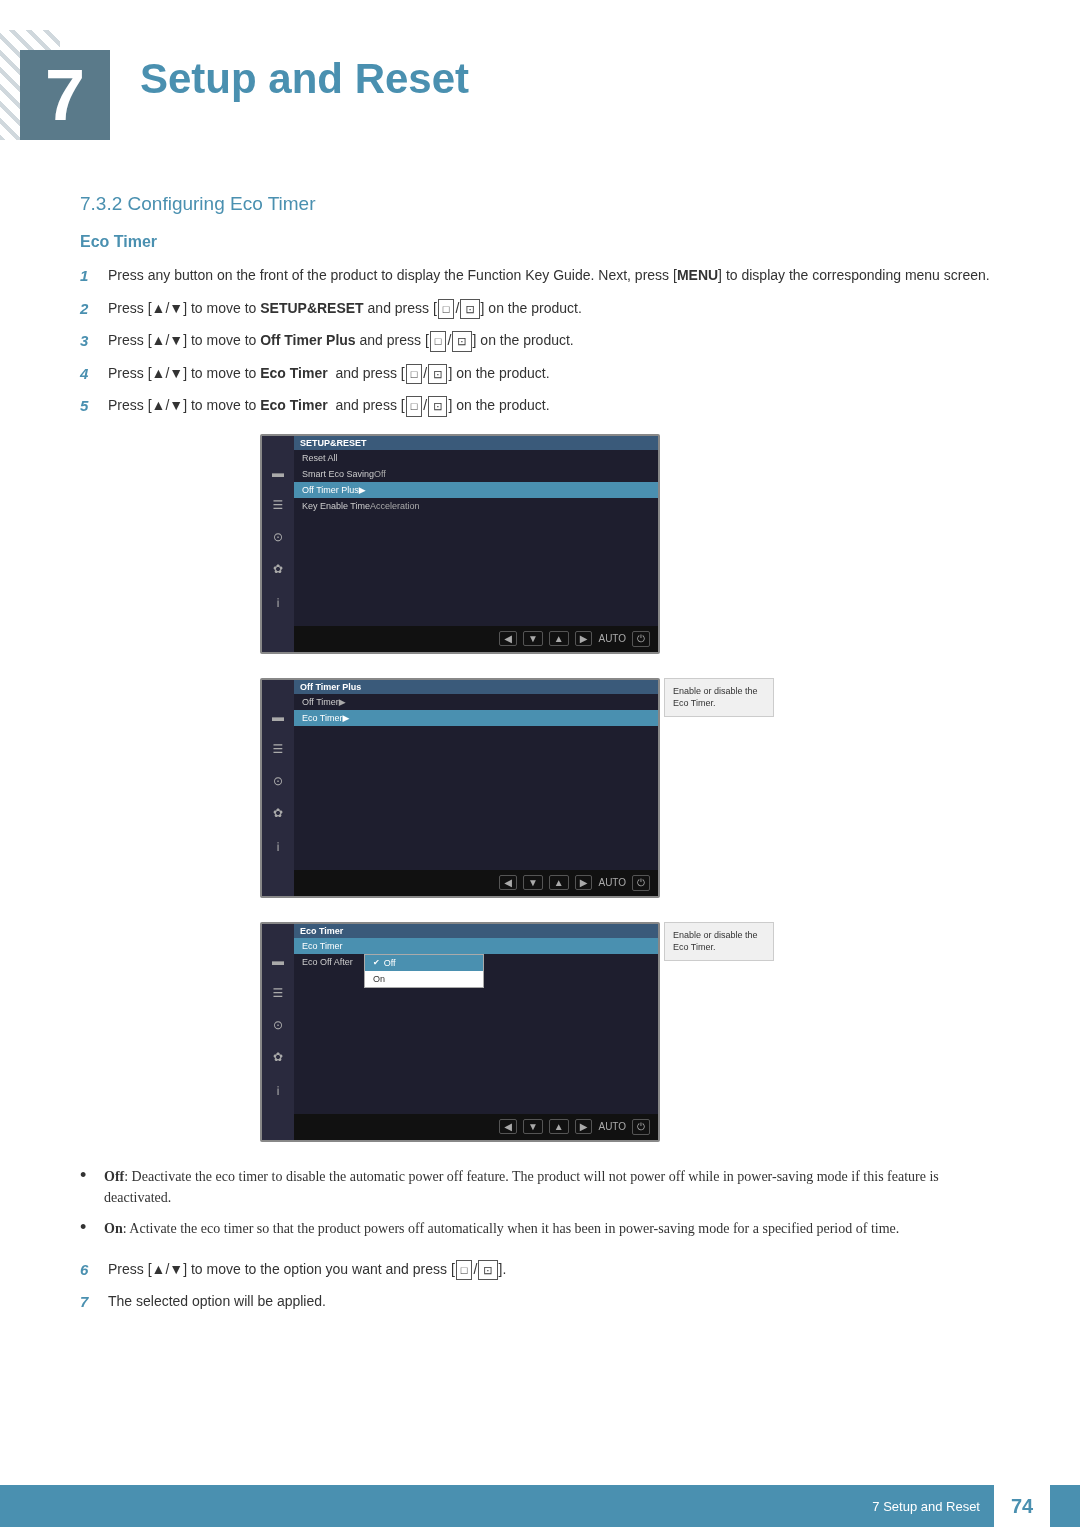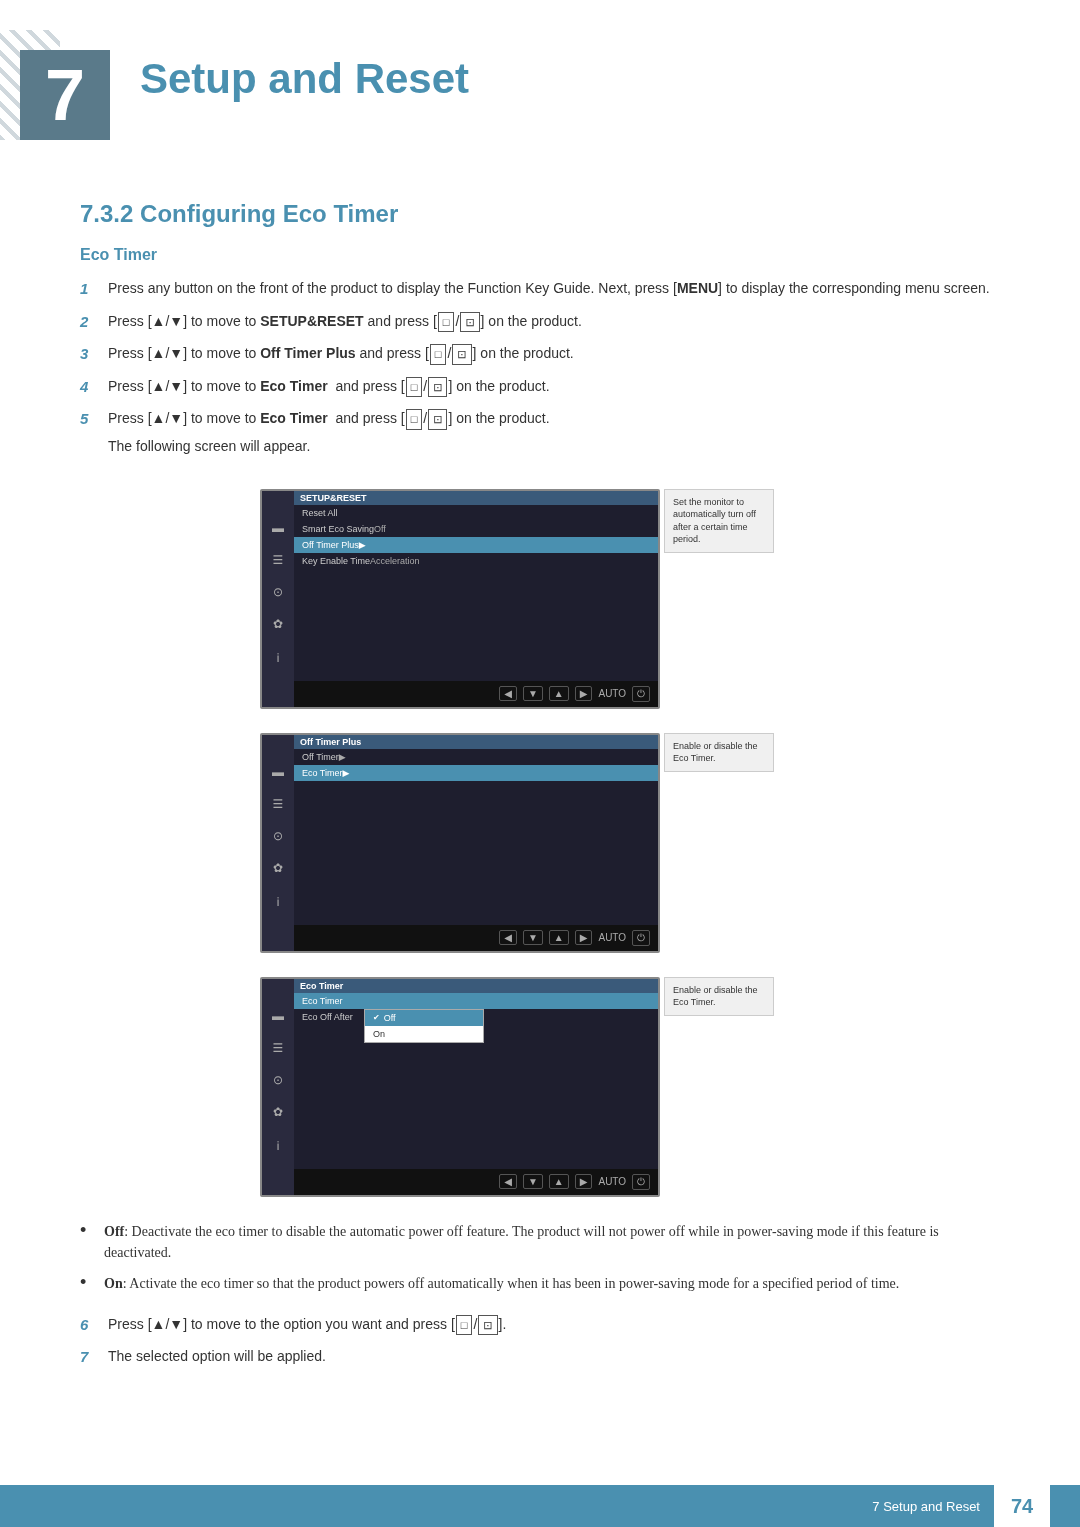--- a/index.html
+++ b/index.html
@@ -29,25 +29,25 @@
       padding-top: 25px;
     }
 
     
     .content {
       padding: 20px 80px 60px 80px;
     }
 
     
     .section-heading {
-      font-size: 24px;
-      font-weight: bold;
+      font-size: 19px;
+      font-weight: normal;
       color: #4a90b0;
       margin-bottom: 18px;
-      margin-top: 10px;
+      margin-top: 3px;
     }
 
     
     .sub-heading {
       font-size: 16px;
       font-weight: bold;
       color: #4a90b0;
       margin-bottom: 14px;
     }
 
@@ -355,21 +355,20 @@
     <li>
       <span class="list-num"><i>4</i></span>
       <span class="list-content">
         Press [▲/▼] to move to <strong>Eco Timer</strong>&nbsp; and press [<span class="key-icon">□</span>/<span class="key-icon">⊡</span>] on the product.
       </span>
     </li>
     <li>
       <span class="list-num"><i>5</i></span>
       <span class="list-content">
         Press [▲/▼] to move to <strong>Eco Timer</strong>&nbsp; and press [<span class="key-icon">□</span>/<span class="key-icon">⊡</span>] on the product.
-        <div class="following-screen" style="margin-left:0;margin-top:6px;">The following screen will appear.</div>
       </span>
     </li>
   </ol>
 
   <div class="screens-container">
 
     <div class="monitor-wrapper">
       <div class="monitor-screen">
 
         <div class="monitor-sidebar">
@@ -402,21 +401,20 @@
 
         <div class="monitor-bottom-bar">
           <span class="bottom-btn">◀</span>
           <span class="bottom-btn">▼</span>
           <span class="bottom-btn">▲</span>
           <span class="bottom-btn">▶</span>
           <span class="bottom-text">AUTO</span>
           <span class="bottom-btn">⏻</span>
         </div>
       </div>
-      <div class="monitor-tooltip">Set the monitor to automatically turn off after a certain time period.</div>
     </div>
 
     <div class="monitor-wrapper">
       <div class="monitor-screen">
         <div class="monitor-sidebar">
           <span class="monitor-sidebar-icon">▬</span>
           <span class="monitor-sidebar-icon">☰</span>
           <span class="monitor-sidebar-icon">⊙</span>
           <span class="monitor-sidebar-icon">✿</span>
           <span class="monitor-sidebar-icon">ℹ</span>

